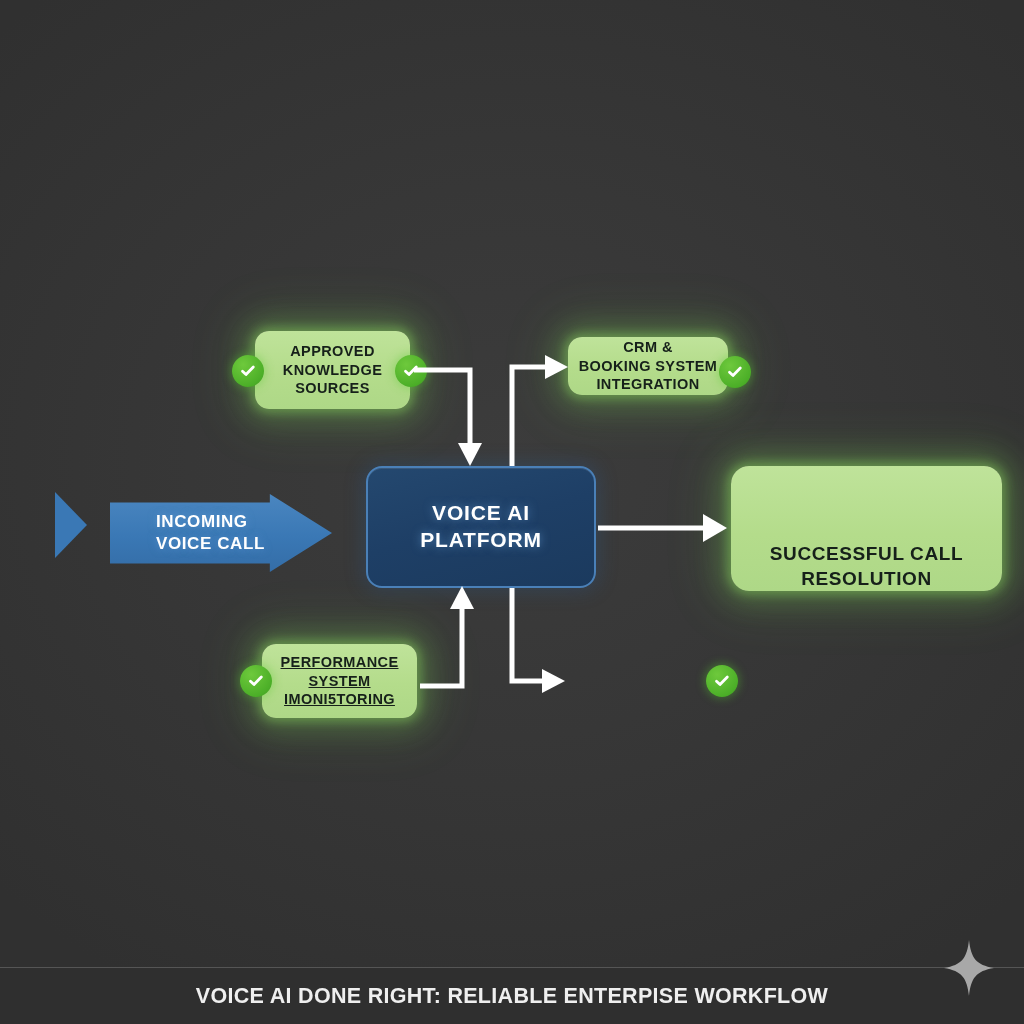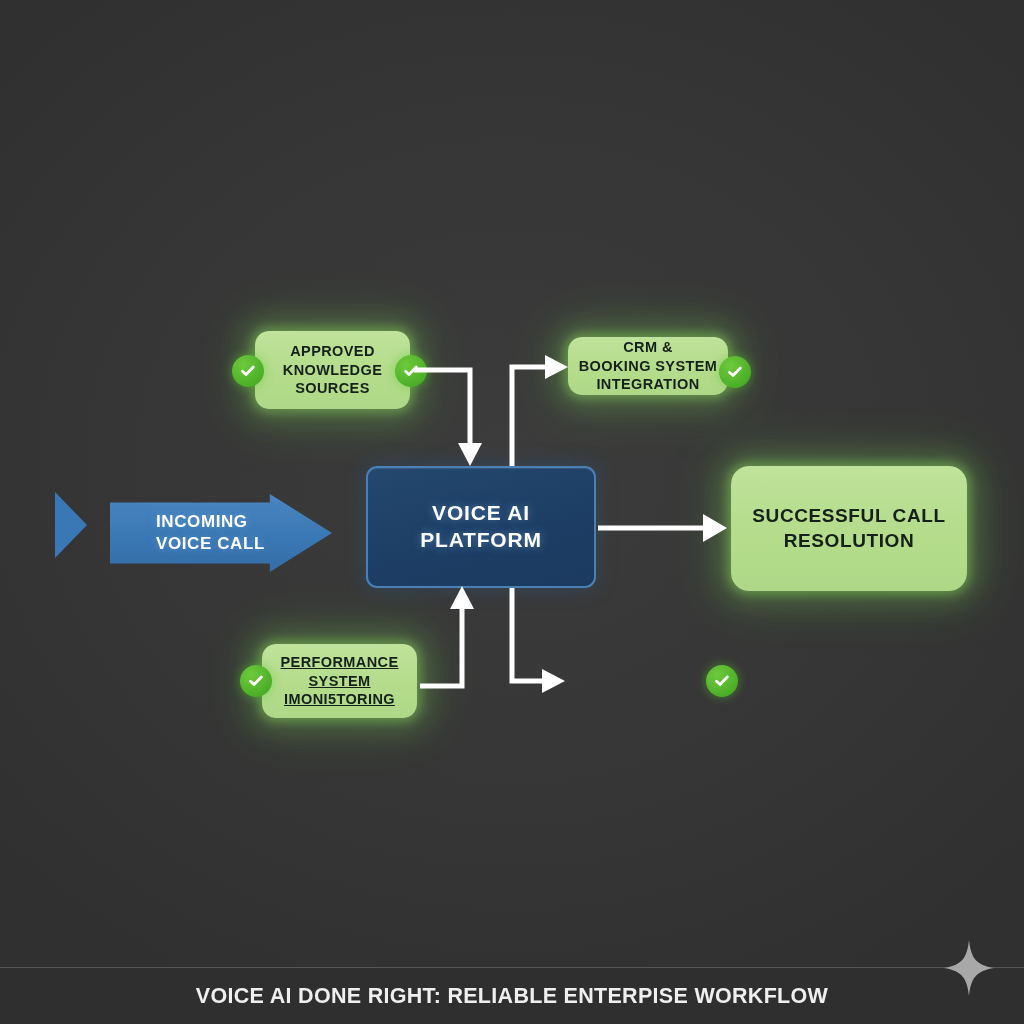--- a/index.html
+++ b/index.html
@@ -48,21 +48,21 @@
   
   #node-success {
     border-radius: 18px;
   }
   #node-success .label { font-size: 19px; letter-spacing: 0.6px; }
 
   
   #node-platform {
     background: linear-gradient(165deg, #24486f 0%, #1e3f66 48%, #1b3a5e 100%);
     border: 2px solid #4a80b8;
-    border-radius: 11px;
+    border-radius: 16px;
     color: #ffffff;
     box-shadow:
       inset 0 1px 0 rgba(255,255,255,0.10),
       0 0 18px 4px rgba(40,90,150,0.25);
   }
   #node-platform .label {
     font-size: 21px;
     letter-spacing: 0.8px;
     text-shadow: 0 0 10px rgba(120,180,240,0.55);
   }
@@ -194,21 +194,21 @@
     <svg width="18" height="18" viewBox="0 0 18 18">
         <path d="M3.5 9.3 L7 12.6 L14.3 5.1" stroke="#ffffff" stroke-width="2.8" fill="none" stroke-linecap="round" stroke-linejoin="round"></path>
       </svg>
   </div>
 
   <div class="node" id="node-platform" style="left:366px; top:466px; width:230px; height:122px;">
     <span class="label">VOICE AI
 PLATFORM</span>
   </div>
 
-  <div class="node green" id="node-success" style="left:731px; top:466px; width:236px; height:125px;">
+  <div class="node green" id="node-success" style="left:731px; top:466px; width:271px; height:125px;align-items:flex-end;">
     <span class="label">SUCCESSFUL CALL
 RESOLUTION</span>
   </div>
 
   <div id="incoming-chevron"></div>
   <div id="node-incoming">
     <span class="label">INCOMING
 VOICE CALL</span>
   </div>
 

